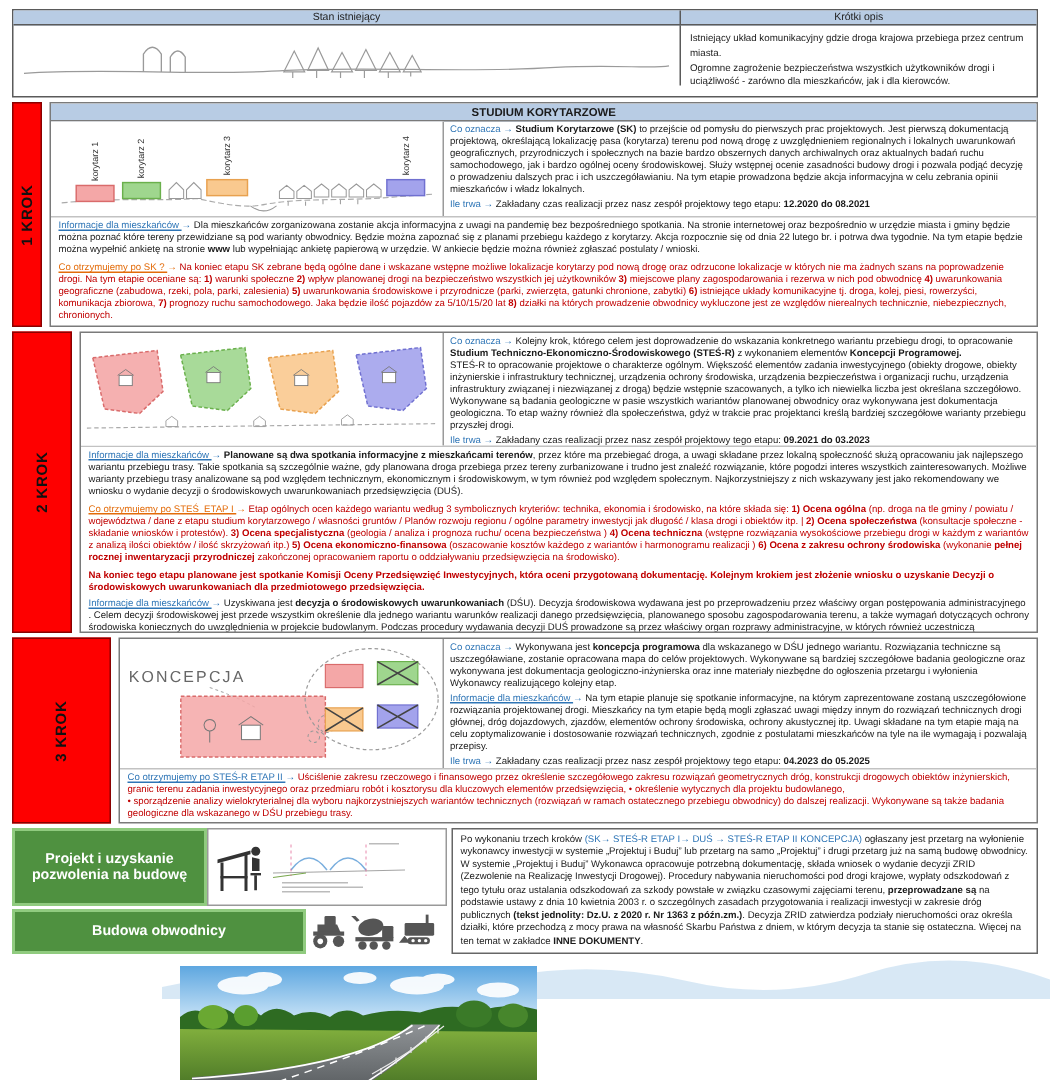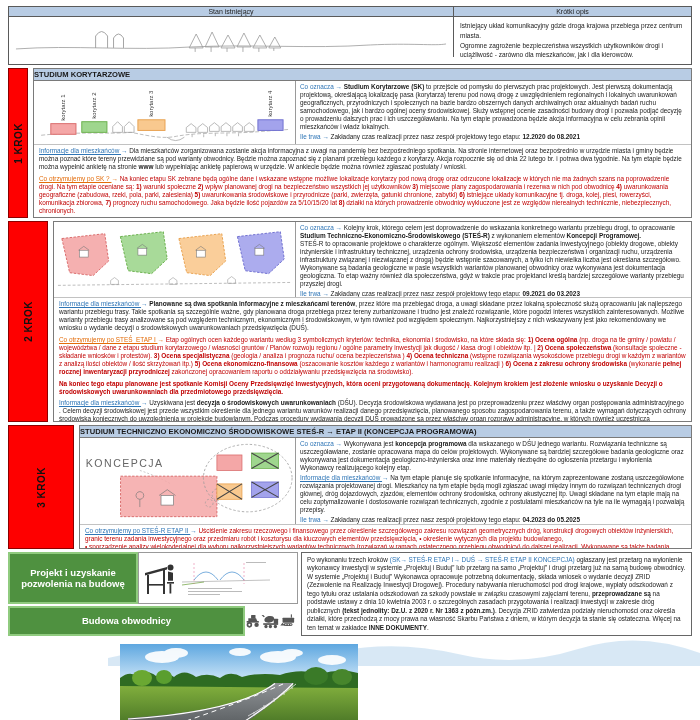--- a/index.html
+++ b/index.html
@@ -9,37 +9,37 @@
 .trow{display:flex}
 .thead{background:#b8cce4;font-size:7px;color:#222;text-align:center;padding:1px 0;border-bottom:1px solid #5a5a5a}
 .thead.left{width:445px;border-right:1px solid #5a5a5a}
 .thead.right{flex:1}
 .tcell-sketch{width:445px;border-right:1px solid #5a5a5a;height:40px;display:flex;align-items:center;justify-content:center;overflow:hidden}
 .tcell-desc{flex:1;padding:4px 6px;font-size:6.5px;line-height:1.5}
 .band{display:flex;margin-top:3px}
 .krokcell{background:#fe0000;border:1px solid #8b0000;display:flex;align-items:center;justify-content:center;flex:0 0 auto}
 .kroklabel{writing-mode:vertical-rl;transform:rotate(180deg);font-weight:bold;font-size:10px;color:#111;letter-spacing:.5px;white-space:nowrap}
 .bandcontent{flex:1;margin-left:5px;border:1px solid #7a7a7a;overflow:hidden;display:flex;flex-direction:column;background:#fff}
-.bandtitle{background:#b8cce4;text-align:left;font-weight:bold;font-size:7.6px;padding:1px 0;border-bottom:1px solid #7a7a7a;flex:0 0 auto}
+.bandtitle{background:#b8cce4;text-align:center;font-weight:bold;font-size:7.6px;padding:1px 0;border-bottom:1px solid #7a7a7a;flex:0 0 auto}
 .bandrow{display:flex;border-bottom:1px solid #c2c2c2}
 .diagram{border-right:1px solid #9a9a9a;display:flex;align-items:center;justify-content:center;padding:1px;flex:0 0 auto;background:#fff}
 .textcol{flex:1;padding:2px 4px;overflow:hidden}
 .p{font-size:6.4px;line-height:1.25;margin:0 0 2px}
 .rich{white-space:pre-wrap}
 .pad{padding:2px 5px 0}
 .redtext{color:#c00000}
 .b{font-weight:bold}
 .u{text-decoration:underline}
 .bottomband{display:flex;margin-top:3px;height:84px}
 .bleft{width:290px;display:flex;flex-direction:column;flex:0 0 auto}
 .brow1{display:flex;height:61px}
 .brow2{display:flex;flex:1;margin-top:2px}
 .greenbox{background:#4f9140;border:2px solid #90cb7f;color:#fff;font-weight:bold;text-align:center;display:flex;align-items:center;justify-content:center;font-size:9.5px;line-height:1.2;padding:2px}
 .gb1{width:130px}
-.gb2{width:237px}
+.gb2{width:196px}
 .iconcell{flex:1;border:1px solid #999;display:flex;align-items:center;gap:3px;padding:2px;background:#fff;overflow:hidden}
 .iconcell2{flex:1;display:flex;align-items:center;justify-content:center;overflow:hidden}
 .bright{flex:1;border:1px solid #666;margin-left:3px;padding:3px 5px;font-size:6.4px;line-height:1.32;overflow:hidden}
 .photoband{position:relative;height:96px;margin-top:4px}
 .wave{position:absolute;left:100px;top:0;width:592px;height:26px;opacity:.55}
 .roadphoto{position:absolute;left:112px;top:4px;width:238px;height:78px}
 svg{display:block}
 </style>
 </head>
 <body>
@@ -159,21 +159,20 @@
       <p class="p rich pad redtext" style="margin-bottom:1px"><span class="b">Na koniec tego etapu planowane jest spotkanie Komisji Oceny Przedsięwzięć Inwestycyjnych, która oceni przygotowaną dokumentację. Kolejnym krokiem jest złożenie wniosku o uzyskanie Decyzji o środowiskowych uwarunkowaniach dla przedmiotowego przedsięwzięcia.</span></p>
       <p class="p rich pad"><span class="u" style="color: rgb(46, 117, 182);">Informacje dla mieszkańców </span><span style="color: rgb(46, 117, 182);">→ </span><span>Uzyskiwana jest </span><span class="b">decyzja o środowiskowych uwarunkowaniach</span><span> (DŚU). Decyzja środowiskowa wydawana jest po przeprowadzeniu przez właściwy organ postępowania administracyjnego . Celem decyzji środowiskowej jest przede wszystkim określenie dla jednego wariantu warunków realizacji danego przedsięwzięcia, planowanego sposobu zagospodarowania terenu, a także wymagań dotyczących ochrony środowiska koniecznych do uwzględnienia w projekcie budowlanym. Podczas procedury wydawania decyzji DUŚ prowadzone są przez właściwy organ rozprawy administracyjne, w których również uczestniczą zainteresowani mieszkańcy. </span></p>
     </div>
   </div>
 
   <div class="band" style="height:124px">
     <div class="krokcell" style="width:66px">
       <span class="kroklabel">3 KROK</span>
     </div>
     <div class="bandcontent">
-      <div class="bandtitle">STUDIUM TECHNICZNO EKONOMICZNO ŚRODOWISKOWE STEŚ-R → ETAP II (KONCEPCJA PROGRAMOWA)</div>
       <div class="bandrow" style="height:86px;border-bottom:none">
         <div class="diagram" style="width:216px">
           <svg width="212" height="84" viewBox="0 0 220 86">
             <text x="4" y="28" font-size="11" letter-spacing="1.5" fill="#666">KONCEPCJA</text>
             <path d="M60,32 q18,6 32,14" fill="none" stroke="#aaa" stroke-width="0.7" stroke-dasharray="2,2"></path>
             <g>
               <rect x="40" y="38" width="100" height="42" stroke="#d96b6b" stroke-width="1" stroke-dasharray="2.5,1.5" fill-opacity="0.85" fill="#f4a7a7"></rect>
               <rect x="82" y="58" width="13" height="10" fill="#fff" stroke="#777" stroke-width="0.7"></rect>
               <path d="M80,58 l8.5,-6 l8.5,6" fill="none" stroke="#777" stroke-width="0.7"></path>
               <path d="M60,70 v-8 M60,62 a4,4 0 1,1 0.1,0" fill="none" stroke="#777" stroke-width="0.7"></path>

